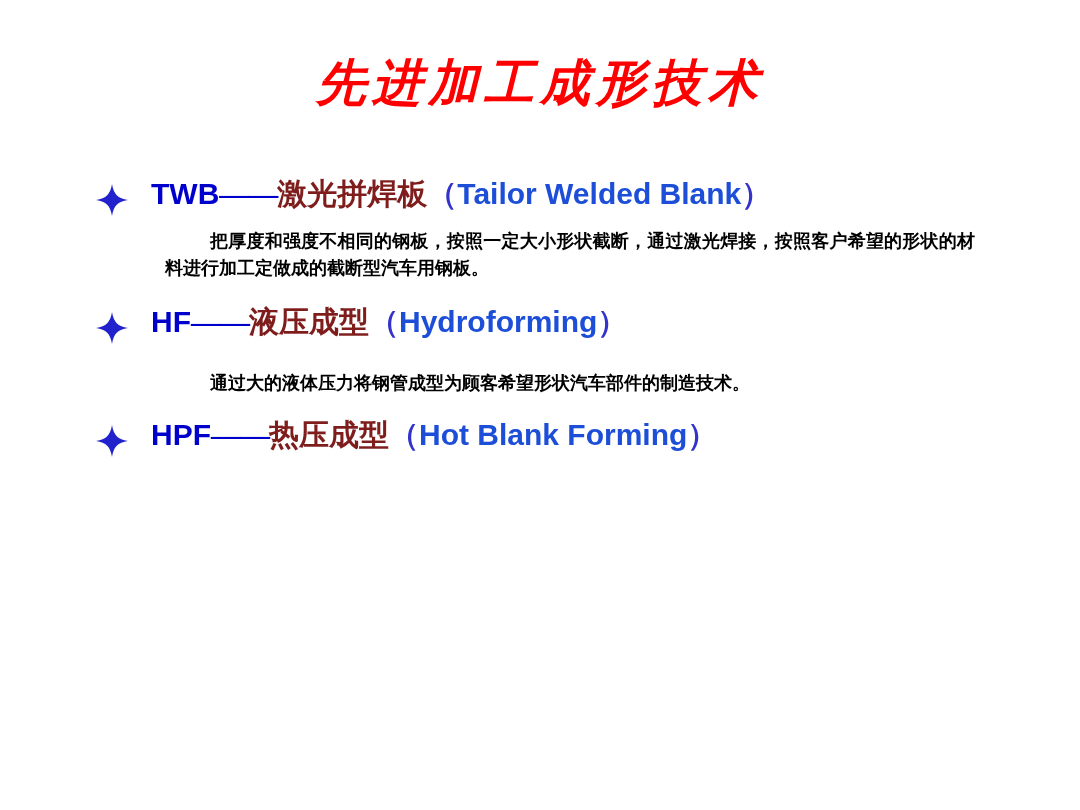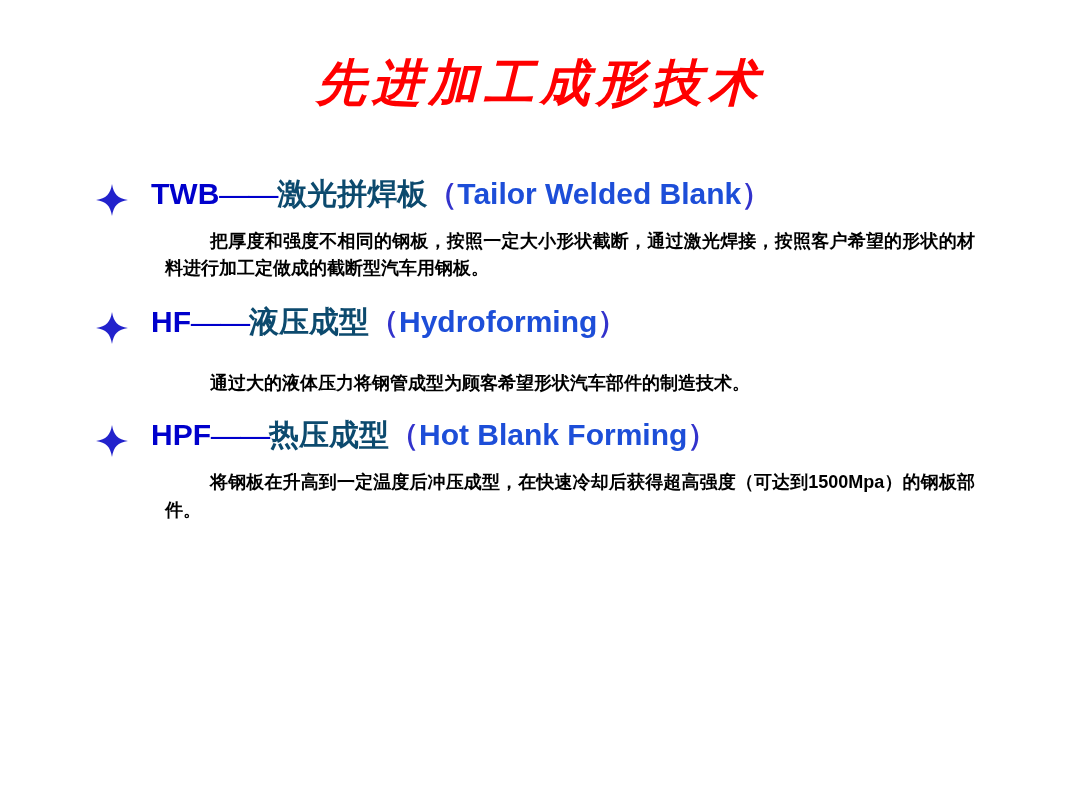--- a/index.html
+++ b/index.html
@@ -68,21 +68,21 @@
     font-family: "Liberation Sans", sans-serif;
     font-weight: bold;
   }
   .hd-dash {
     color: #0000cc;
     font-family: "Liberation Serif", serif;
     font-weight: bold;
     letter-spacing: -1px;
   }
   .hd-cn {
-    color: #0c4a6e;
+    color: #7f1d1d;
     font-family: "DejaVu Serif", serif;
     font-weight: bold;
   }
   .hd-paren {
     color: #3333cc;
     font-family: "DejaVu Serif", serif;
     font-weight: bold;
   }
   .hd-en {
     color: #1d4ed8;
@@ -155,17 +155,16 @@
       <div class="bullet-row">
         <span class="bullet-marker">
           <svg width="34" height="34" viewBox="0 0 34 34" aria-hidden="true">
             <path d="M17 1 C18.6 11.2 22.8 15.4 33 17 C22.8 18.6 18.6 22.8 17 33 C15.4 22.8 11.2 18.6 1 17 C11.2 15.4 15.4 11.2 17 1 Z" fill="#2222cc"></path>
           </svg>
         </span>
         <div class="bullet-heading">
           <span class="hd-code">HPF</span><span class="hd-dash">——</span><span class="hd-cn">热压成型</span><span class="hd-paren">（</span><span class="hd-en">Hot Blank Forming</span><span class="hd-paren">）</span>
         </div>
       </div>
-      <div class="body-text b3"><span>将钢板在升高到一定温度后冲压成型，在快速冷却后获得超高强度（可达到</span><span class="num">1500Mpa</span><span>）的钢板部件。</span></div>
     </div>
 
   </div>
 </div>
 
 </body></html>

